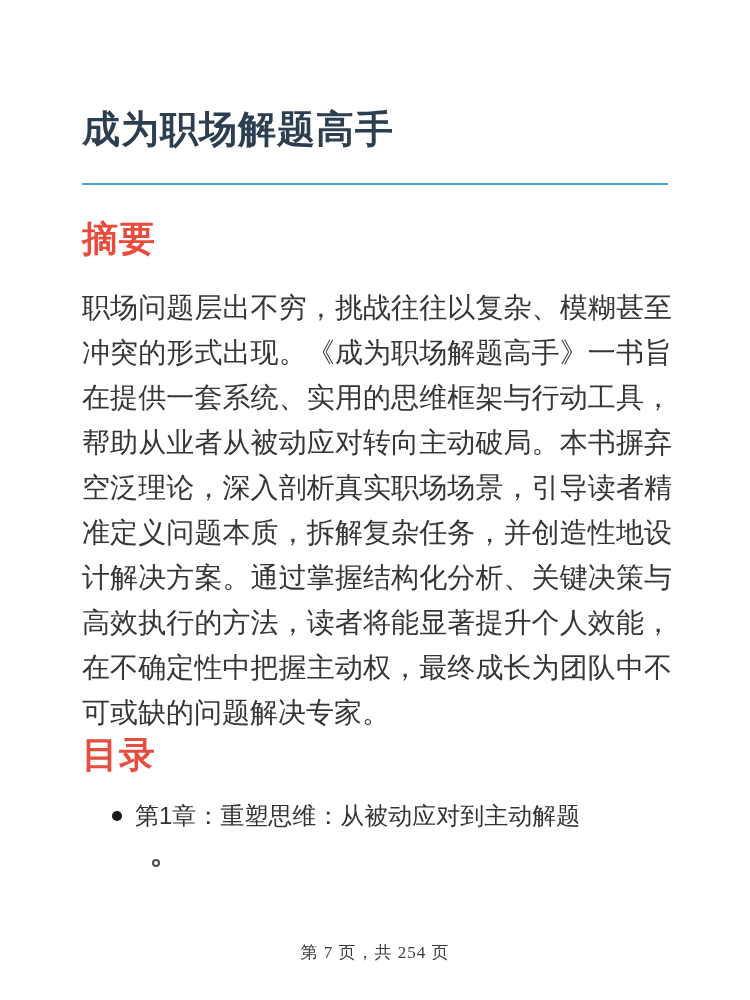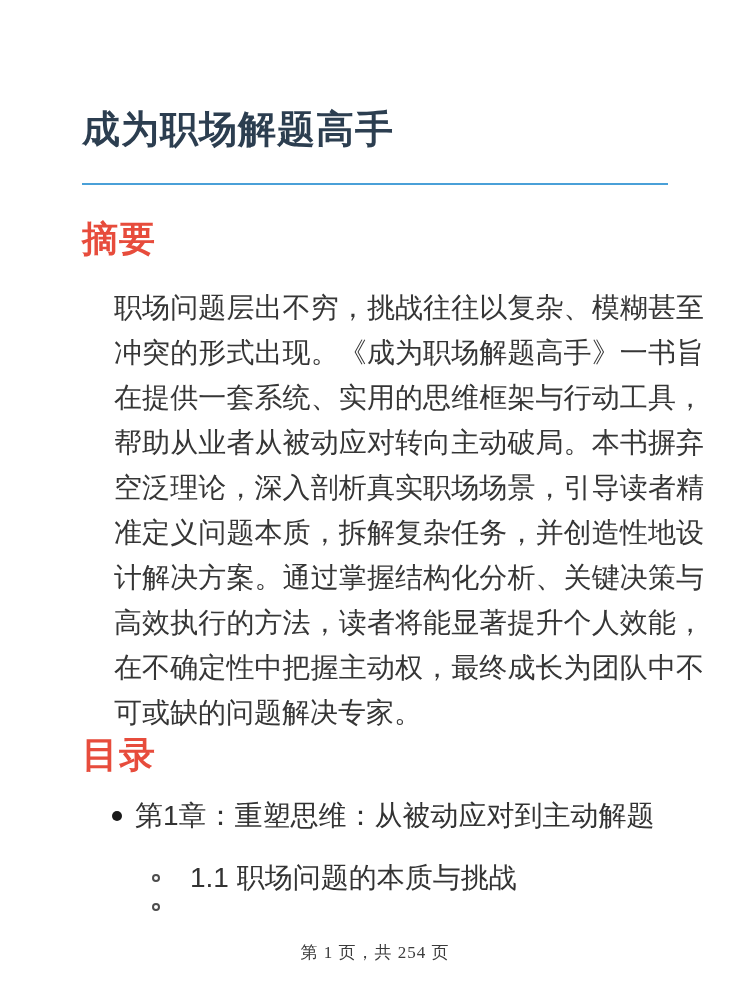--- a/index.html
+++ b/index.html
@@ -39,27 +39,26 @@
   }
   .abstract-heading { margin-top: 34px; }
   .abstract-body {
     margin-top: 26px;
     width: 590px;
     font-size: 28px;
     line-height: 45px;
     color: #363636;
     text-align: justify;
     text-justify: inter-ideograph;
-    margin-left: 32px;
   }
   .toc-heading { }
   .toc-list { list-style: none; margin-top: 26px; }
   .toc-item {
     position: relative;
-    font-size: 28px;
+    font-size: 24px;
     line-height: 30px;
     color: #333333;
   }
   .toc-item.level-1 { padding-left: 53px; }
   .toc-item.level-2 { padding-left: 108px; }
   .toc-sublist { list-style: none; margin-top: 32px; }
   .toc-sublist .toc-item + .toc-item { margin-top: 14px; }
   .bullet {
     position: absolute;
     top: 50%;
@@ -106,25 +105,21 @@
 
     <ul class="toc-list">
       <li class="toc-item level-1">
         <span class="bullet bullet-disc"></span>
         <span>第1章：重塑思维：从被动应对到主动解题</span>
       </li>
       <li>
         <ul class="toc-sublist">
           <li class="toc-item level-2">
             <span class="bullet bullet-circle"></span>
-            <span>1.1 职场问题的本质与挑战</span>
-          </li>
-          <li class="toc-item level-2">
-            <span class="bullet bullet-circle"></span>
           </li>
         </ul>
       </li>
     </ul>
 
   </div>
 
-  <div class="page-footer">第 1 页，共 254 页</div>
+  <div class="page-footer">第 7 页，共 254 页</div>
 </div>
 
 </body></html>

